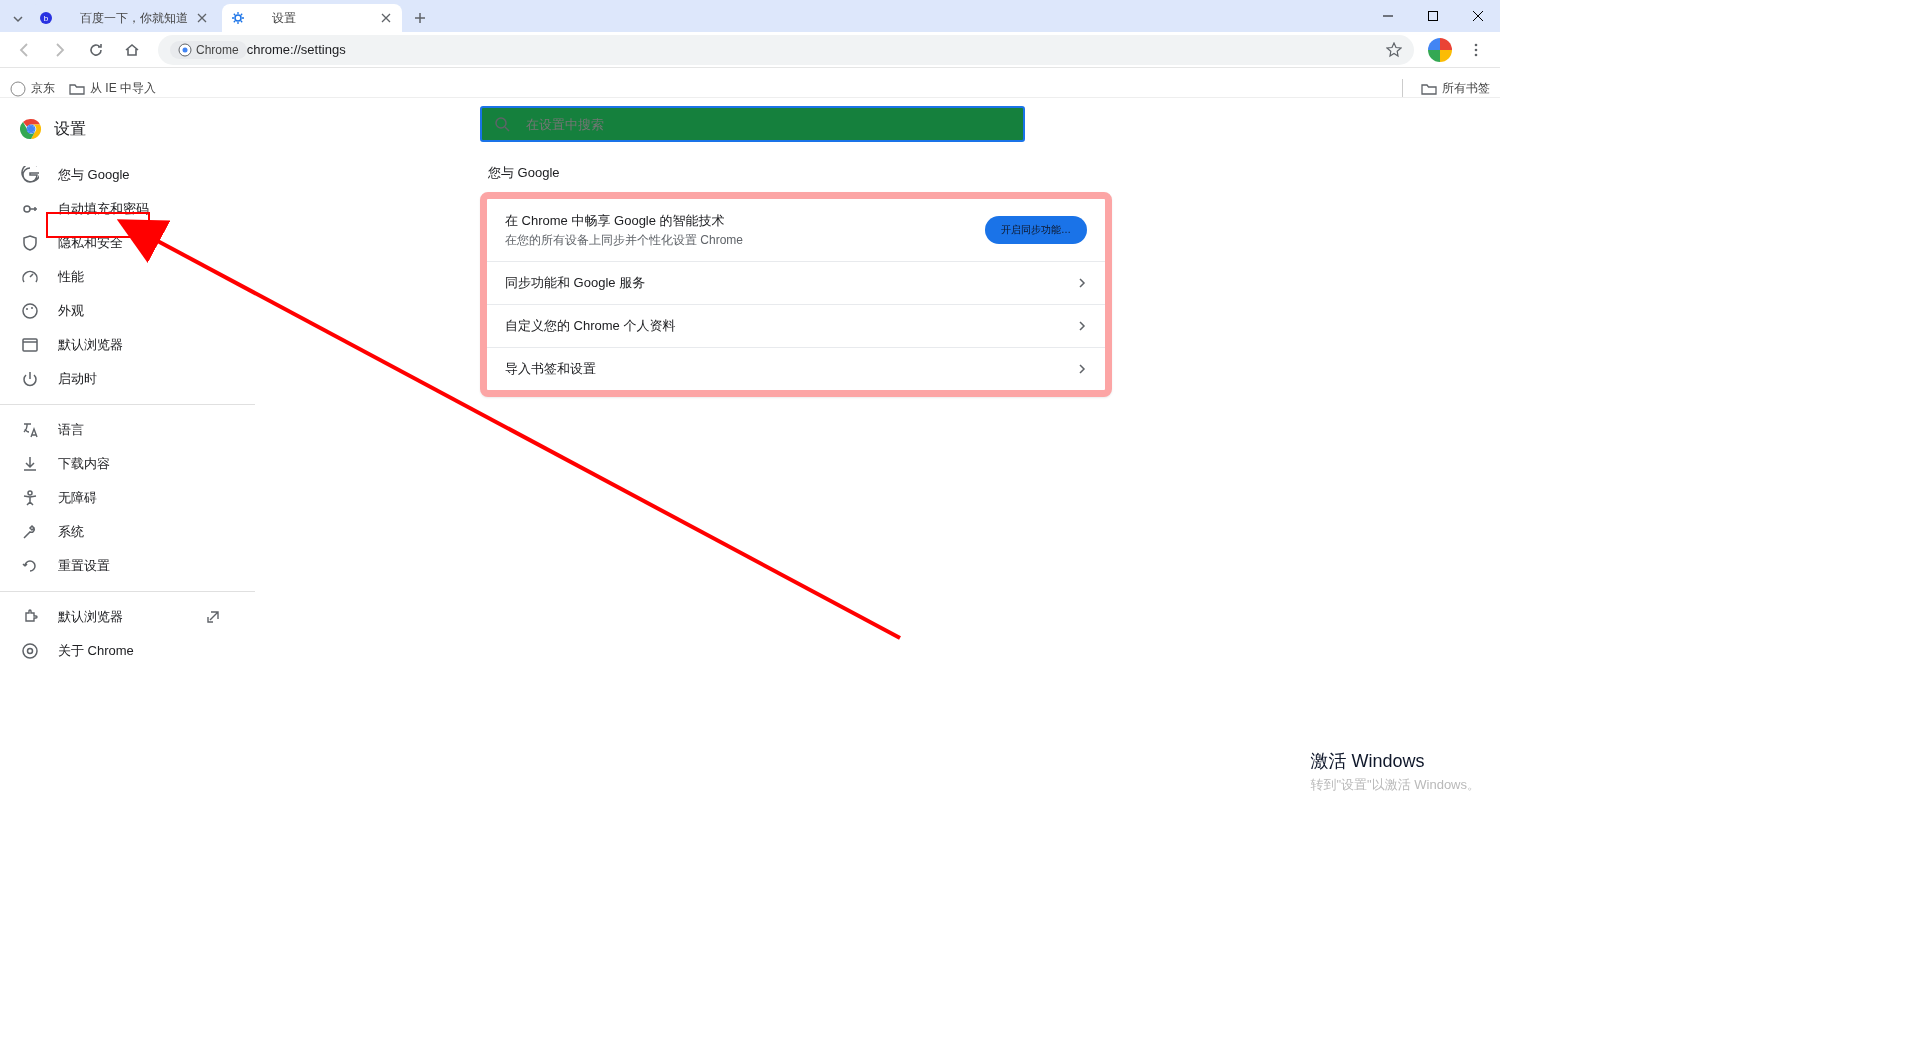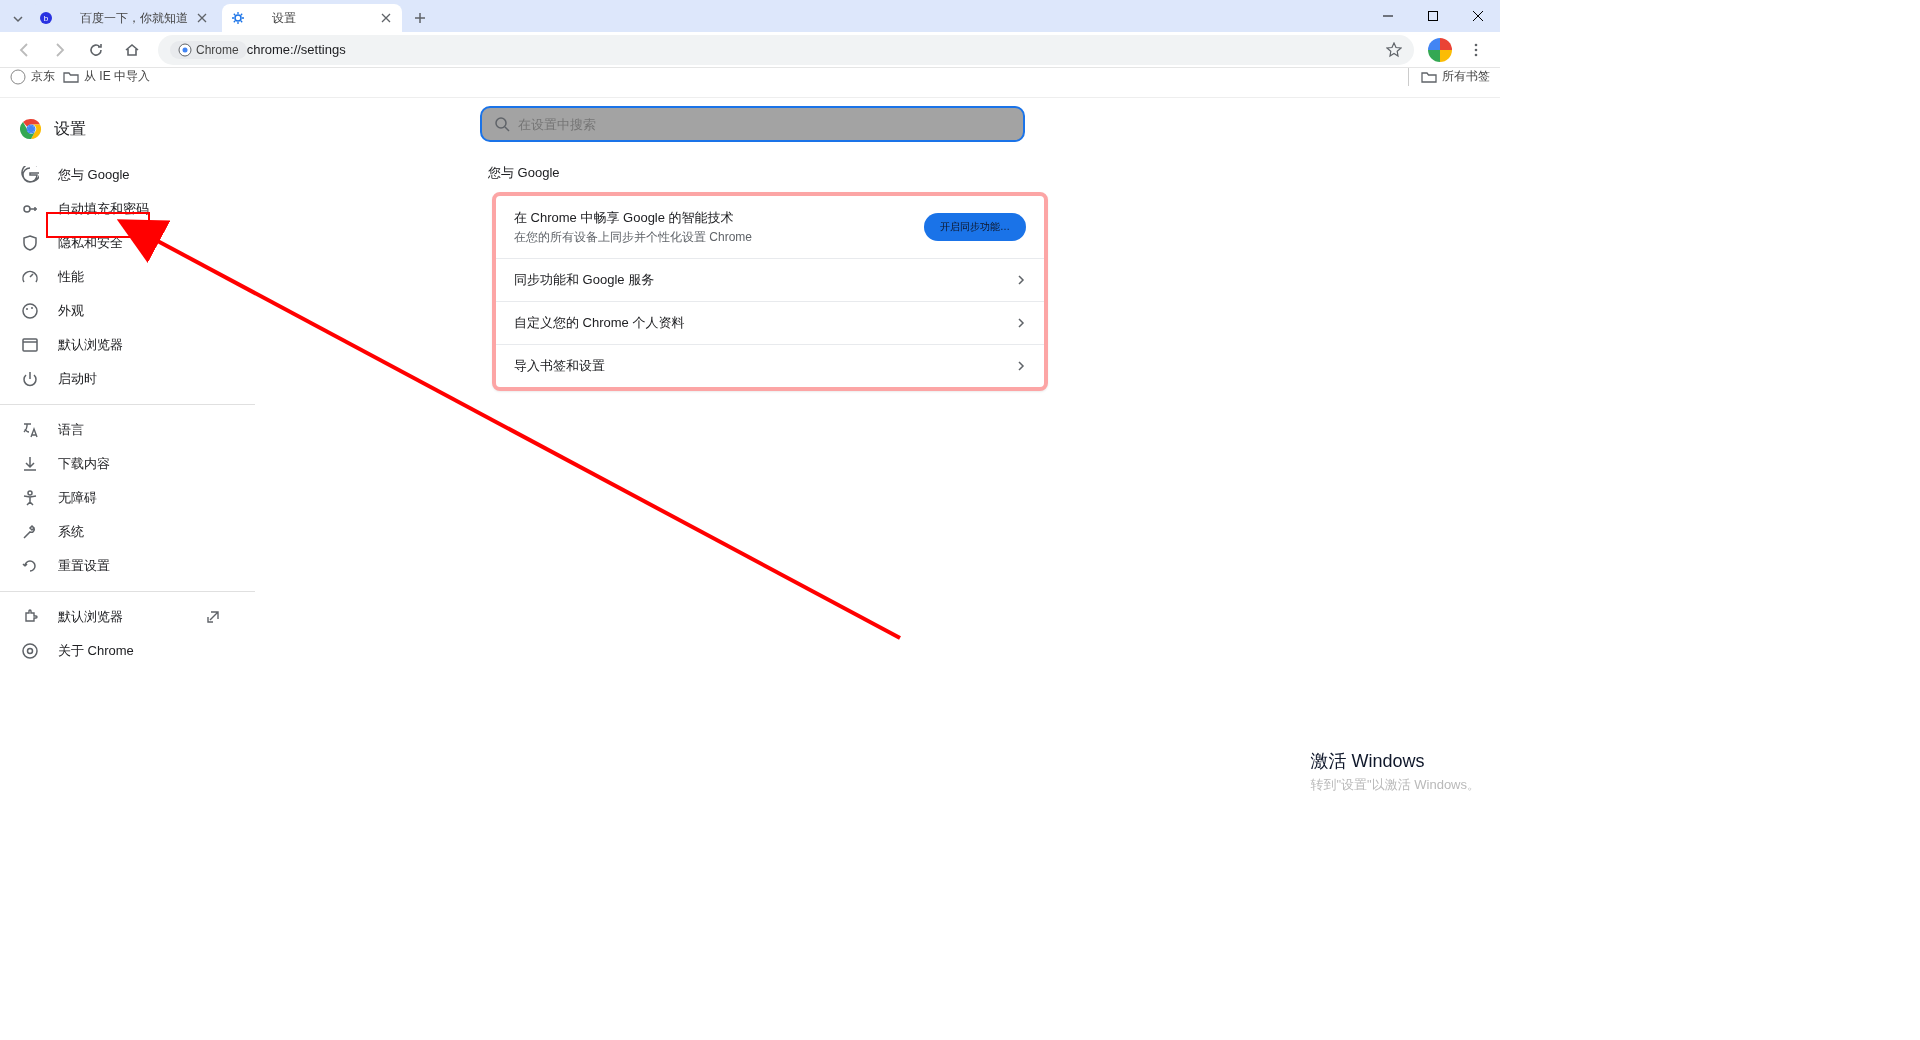--- a/index.html
+++ b/index.html
@@ -20,41 +20,41 @@
 
 .toolbar { height: 36px; display: flex; align-items: center; padding: 0 8px; gap: 4px; border-bottom: 1px solid #e5e5e5; background: #fff; }
 .tb-btn { width: 32px; height: 32px; display: flex; align-items: center; justify-content: center; border-radius: 50%; cursor: pointer; color: #5f6368; }
 .tb-btn.disabled { color: #bbb; cursor: default; }
 .omnibox { flex: 1; height: 30px; background: #f1f3f4; border-radius: 15px; display: flex; align-items: center; padding: 0 12px; gap: 0; margin: 0 6px; }
 .omni-chip { display: flex; align-items: center; gap: 4px; font-size: 12px; color: #444; background: #e8eaed; padding: 2px 8px; border-radius: 10px; }
 .omni-text { font-size: 13px; color: #202124; flex: 1; }
 .profile { width: 24px; height: 24px; border-radius: 50%; background: conic-gradient(#ea4335 0 90deg, #fbbc05 90deg 180deg, #34a853 180deg 270deg, #4285f4 270deg 360deg); margin: 0 4px; cursor: pointer; }
 
 
-.bookmarks { height: 30px; display: flex; align-items: flex-start; padding: 0 10px; gap: 8px; font-size: 12px; color: #444; border-bottom: 1px solid #eee; }
+.bookmarks { height: 30px; display: flex; align-items: flex-end; padding: 0 10px; gap: 14px; font-size: 12px; color: #444; border-bottom: 1px solid #eee; }
 .bm-item { display: flex; align-items: center; gap: 5px; cursor: pointer; }
 .bm-spacer { flex: 1; }
 .bm-divider { width: 1px; height: 18px; background: #ccc; margin: 0 4px; }
 
 
 .settings-root { display: flex; height: calc(100% - 98px); }
 .sidebar { width: 255px; padding-top: 10px; }
 .settings-header { display: flex; align-items: center; gap: 12px; padding: 10px 20px 18px; }
 .chrome-logo { width: 22px; height: 22px; }
 .settings-title { font-size: 16px; color: #202124; }
 .nav-item { display: flex; align-items: center; gap: 18px; padding: 7px 20px; font-size: 13px; color: #202124; cursor: pointer; border-radius: 0 20px 20px 0; margin-right: 12px; }
 .nav-icon { width: 20px; height: 20px; display: flex; align-items: center; justify-content: center; color: #5f6368; }
 .nav-divider { height: 1px; background: #e0e0e0; margin: 8px 0; }
 .ext-icon { margin-left: auto; }
 
 .main { flex: 1; display: flex; flex-direction: column; align-items: flex-start; padding-left: 225px; padding-top: 8px; position: relative; }
-.search-wrap { width: 545px; height: 36px; border: 2px solid #1a73e8; border-radius: 10px; background: #a3a3a3; display: flex; align-items: center; padding: 0 12px; gap: 8px; }
+.search-wrap { width: 545px; height: 36px; border: 2px solid #1a73e8; border-radius: 3px; background: #15803d; display: flex; align-items: center; padding: 0 12px; gap: 16px; }
 .search-wrap input { border: none; background: transparent; outline: none; font-size: 13px; width: 100%; }
 .section-title { font-size: 13px; color: #202124; margin: 22px 0 10px 8px; }
-.card { width: 556px; border: 4px solid #fca5a5; border-radius: 8px; background: #fff; box-shadow: 0 1px 2px rgba(60,64,67,.1); margin-left: 12px; }
+.card { width: 632px; border: 7px solid #fca5a5; border-radius: 8px; background: #fff; box-shadow: 0 1px 2px rgba(60,64,67,.1); }
 .card-row { display: flex; align-items: center; padding: 12px 18px; font-size: 13px; color: #202124; cursor: pointer; }
 .card-row + .card-row { border-top: 1px solid #e8eaed; }
 .card-row.first { justify-content: space-between; }
 .card-row.first .txt { line-height: 1.5; }
 .card-row.first .sub { font-size: 12px; color: #5f6368; }
 .sync-btn { background: #1a73e8; color: #0f172a; border: none; border-radius: 16px; padding: 7px 16px; font-size: 10px; cursor: pointer; white-space: nowrap; }
 .row-arrow { margin-left: auto; color: #5f6368; }
 
 
 .highlight-box { position: absolute; border: 2px solid #ff0000; pointer-events: none; }

